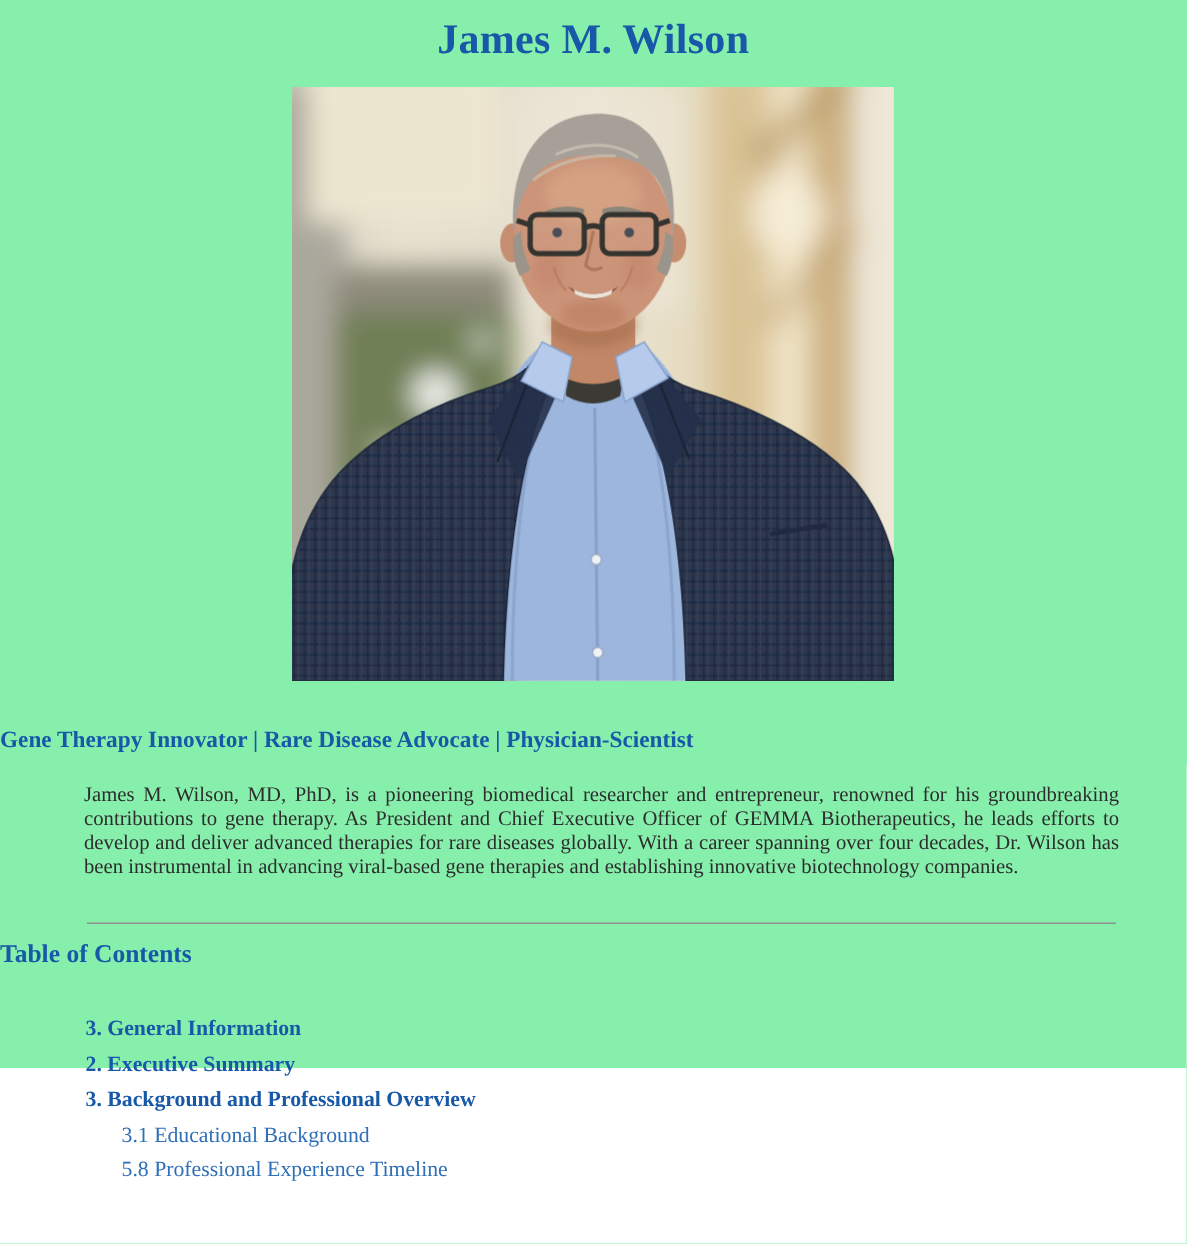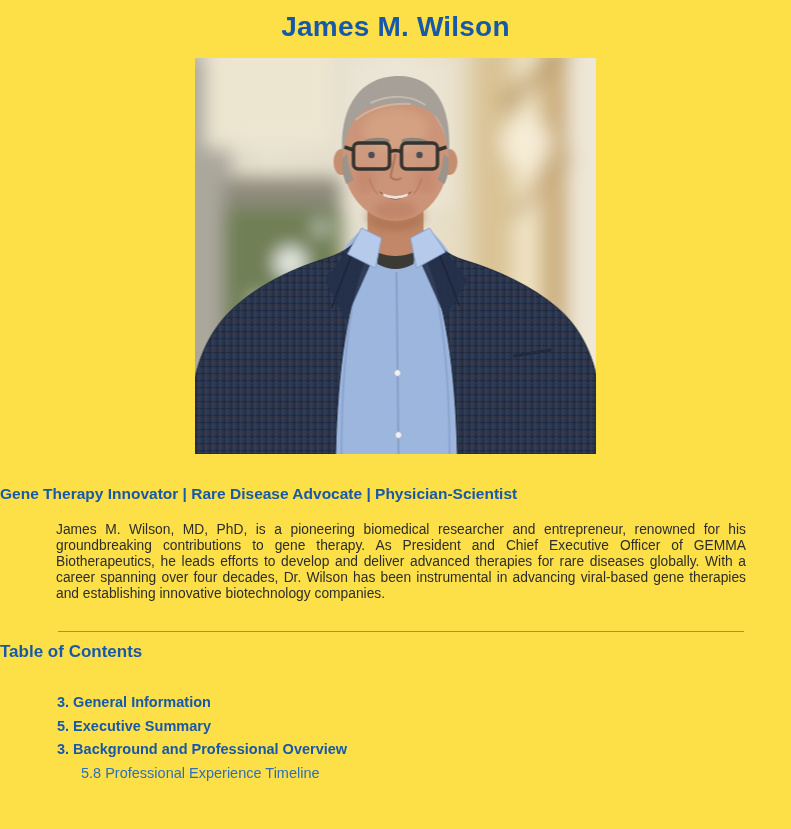--- a/index.html
+++ b/index.html
@@ -1,21 +1,21 @@
 <!DOCTYPE html>
 <html><head>
 <meta charset="utf-8">
 <style>
   html, body { margin:0; padding:0; }
   body {
     width:791px; height:829px; background:#ffffff; overflow:hidden;
     font-family:"Liberation Sans", sans-serif;
     -webkit-font-smoothing:antialiased;
   }
-  .page { position:relative; width:791px; height:829px; background:#fde047; }
+  .page { position:relative; width:791px; height:712px; background:#86efac;font-family:Liberation Serif, serif; }
 
   .title {
     margin:0; padding-top:11px; text-align:center;
     font-size:28px; font-weight:bold; color:#1759a8; letter-spacing:.2px;
   }
 
   .photo {
     width:401px; height:396px; margin:15px auto 0; overflow:hidden;
     background:#e6e0d0;
   }
@@ -171,18 +171,19 @@
   <div class="tagline">Gene Therapy Innovator | Rare Disease Advocate | Physician-Scientist</div>
 
   <p class="intro">James M. Wilson, MD, PhD, is a pioneering biomedical researcher and entrepreneur, renowned for his groundbreaking contributions to gene therapy. As President and Chief Executive Officer of GEMMA Biotherapeutics, he leads efforts to develop and deliver advanced therapies for rare diseases globally. With a career spanning over four decades, Dr. Wilson has been instrumental in advancing viral-based gene therapies and establishing innovative biotechnology companies.</p>
 
   <hr class="divider">
 
   <h2 class="toc-heading">Table of Contents</h2>
 
   <nav class="toc">
     <div class="toc-item l1">3. General Information</div>
-    <div class="toc-item l1">5. Executive Summary</div>
+    <div class="toc-item l1">2. Executive Summary</div>
     <div class="toc-item l1">3. Background and Professional Overview</div>
+    <div class="toc-item l2">3.1 Educational Background</div>
     <div class="toc-item l2">5.8 Professional Experience Timeline</div>
   </nav>
 
 </div>
 
 </body></html>

